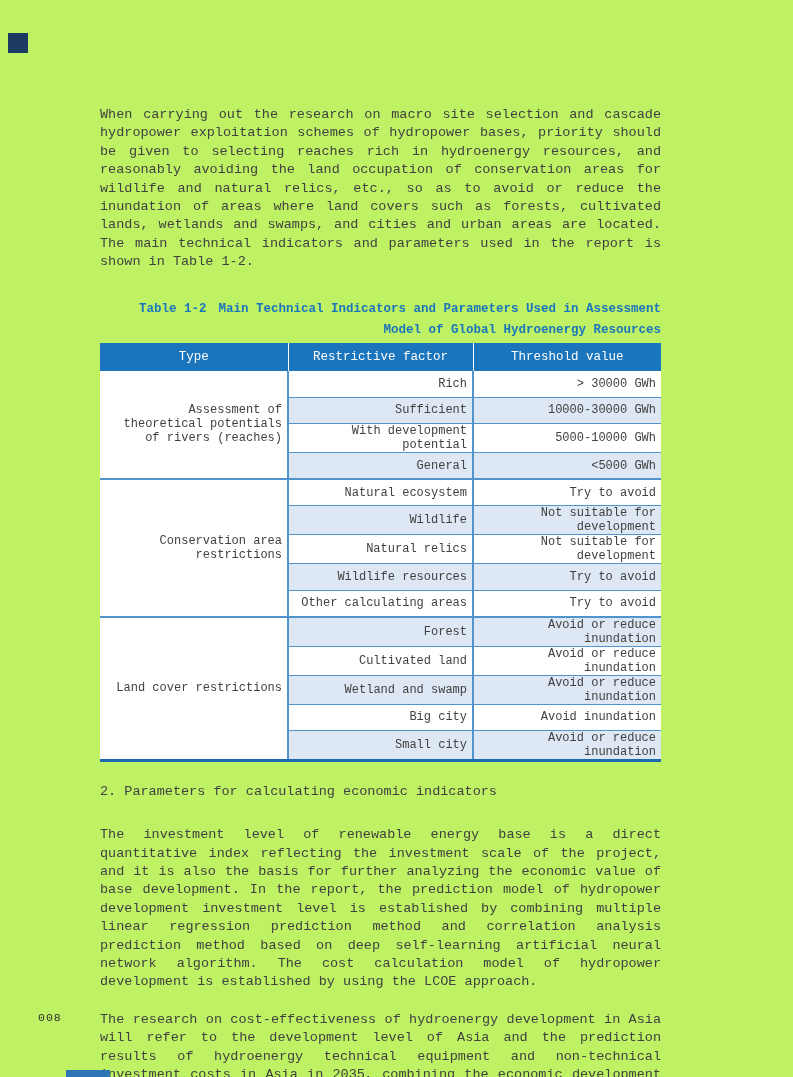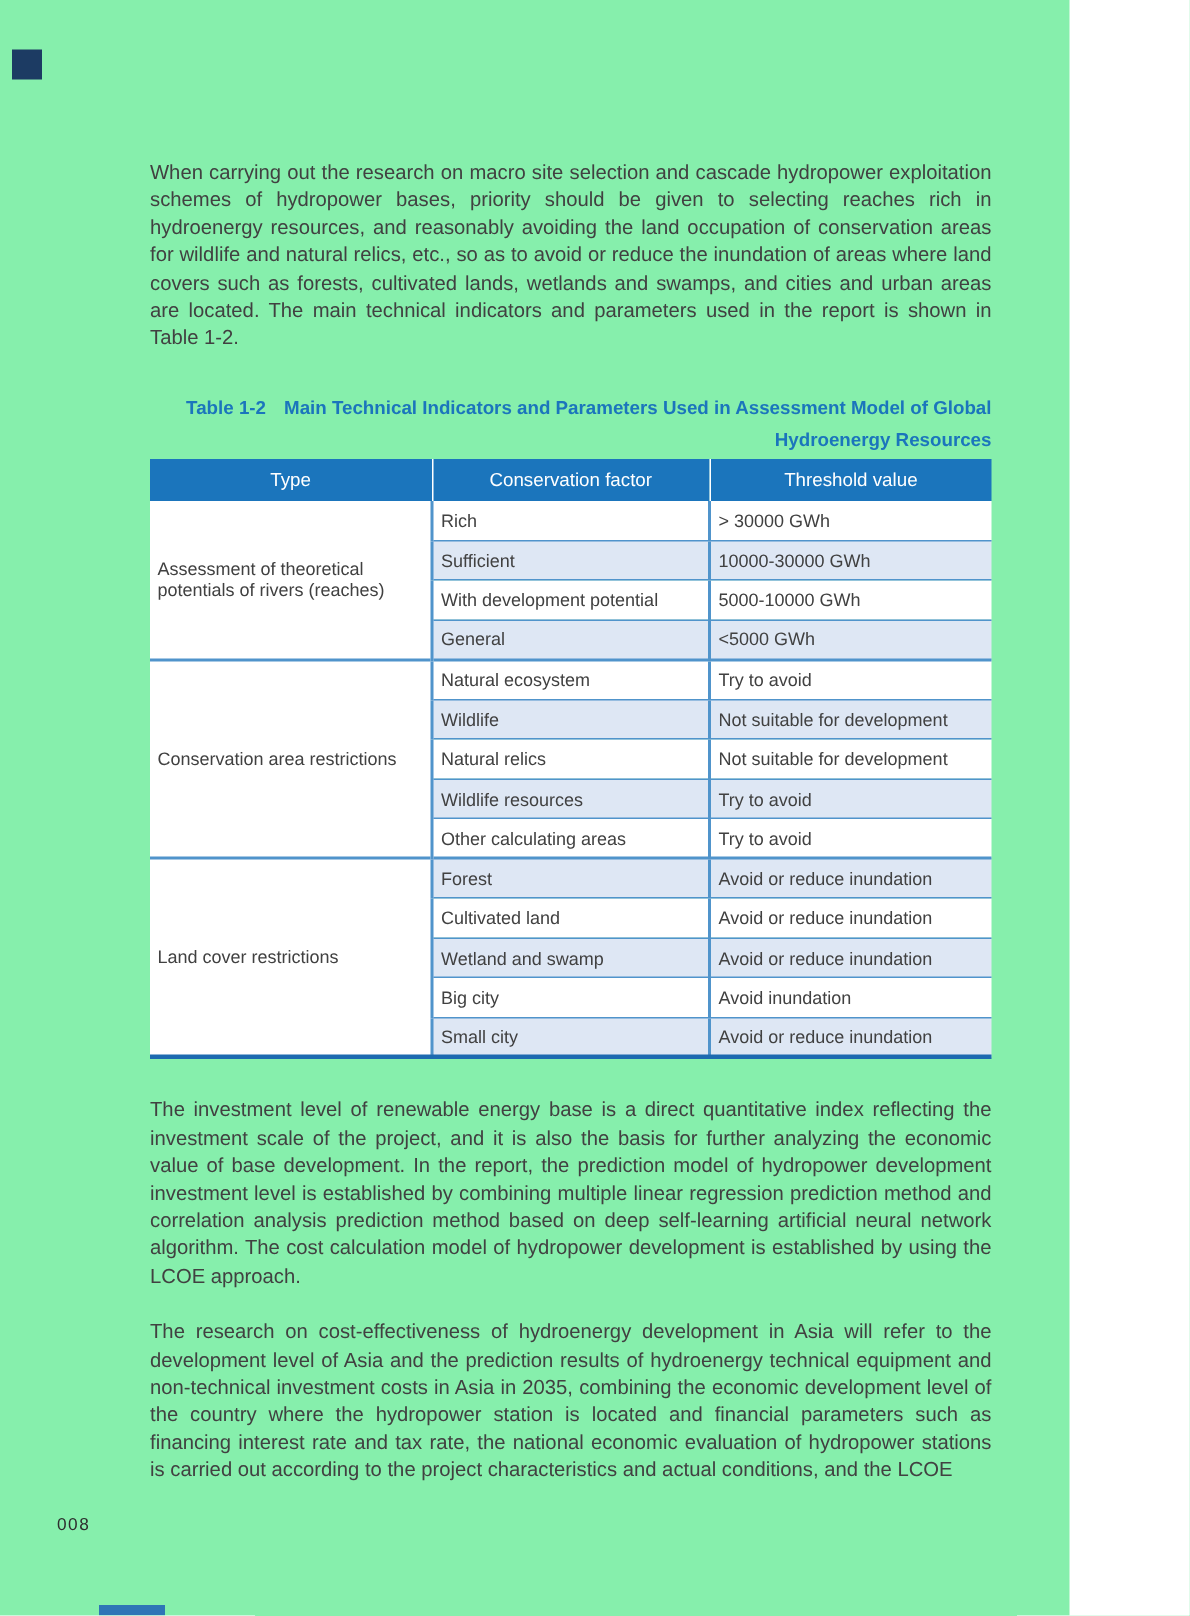--- a/index.html
+++ b/index.html
@@ -1,22 +1,22 @@
 <!DOCTYPE html>
 <html><head>
 <meta charset="utf-8">
 <style>
   * { box-sizing: border-box; }
   html, body { margin: 0; padding: 0; background: #ffffff; }
   .page {
     position: relative;
-    width: 713px;
+    width: 793px;
     height: 1077px;
-    background: #86efac;
-    font-family: Liberation Sans, sans-serif;
+    background: #bef264;
+    font-family: Liberation Mono, monospace;
     overflow: hidden;
   }
   .corner-square {
     position: absolute;
     left: 8px; top: 33px;
     width: 20px; height: 20px;
     background: var(--corner, #1C3B63);
   }
   .footer-bar {
     position: absolute;
@@ -61,21 +61,21 @@
     height: 28px;
     padding: 0 20px;
     text-align: center;
   }
   table.data-table thead th + th { border-left: 1px solid #ffffff; }
   table.data-table td {
     height: 26.5px;
     padding: 0 5px;
     font-size: 12px;
     color: #414141;
-    text-align: left;
+    text-align: right;
     vertical-align: middle;
     background: #ffffff;
   }
   table.data-table td.factor-cell,
   table.data-table td.value-cell { border-left: 2px solid var(--grid, #5094CB); }
   table.data-table td.stripe { background: var(--stripe-bg, #DEE7F4); }
   table.data-table td.inner-line { border-top: 1px solid var(--grid, #5094CB); }
   table.data-table td.group-line { border-top: 2px solid var(--grid, #5094CB); }
   .section-heading {
     margin: 21px 0 0 0;
@@ -109,21 +109,21 @@
 
     <table class="data-table">
       <colgroup>
         <col style="width:188px">
         <col style="width:185px">
         <col style="width:188px">
       </colgroup>
       <thead>
         <tr>
           <th>Type</th>
-          <th>Conservation factor</th>
+          <th>Restrictive factor</th>
           <th>Threshold value</th>
         </tr>
       </thead>
       <tbody id="table-body">
           <tr>
             <td rowspan="4" class="type-cell">Assessment of theoretical potentials of rivers (reaches)</td>
             <td class="factor-cell">Rich</td>
             <td class="value-cell">&gt; 30000 GWh</td>
           </tr>
           <tr>
@@ -176,20 +176,21 @@
             <td class="factor-cell inner-line">Big city</td>
             <td class="value-cell inner-line">Avoid inundation</td>
           </tr>
           <tr>
             <td class="factor-cell stripe inner-line">Small city</td>
             <td class="value-cell stripe inner-line">Avoid or reduce inundation</td>
           </tr>
         </tbody>
     </table>
 
+    <p class="section-heading">2. Parameters for calculating economic indicators</p>
 
     <p class="para p2">The investment level of renewable energy base is a direct quantitative index reflecting the investment scale of the project, and it is also the basis for further analyzing the economic value of base development. In the report, the prediction model of hydropower development investment level is established by combining multiple linear regression prediction method and correlation analysis prediction method based on deep self-learning artificial neural network algorithm. The cost calculation model of hydropower development is established by using the LCOE approach.</p>
 
     <p class="para p3">The research on cost-effectiveness of hydroenergy development in Asia will refer to the development level of Asia and the prediction results of hydroenergy technical equipment and non-technical investment costs in Asia in 2035, combining the economic development level of the country where the hydropower station is located and financial parameters such as financing interest rate and tax rate, the national economic evaluation of hydropower stations is carried out according to the project characteristics and actual conditions, and the LCOE</p>
 
   </div>
 
   <div class="page-number">008</div>
 
   <div class="footer-bar"></div>

